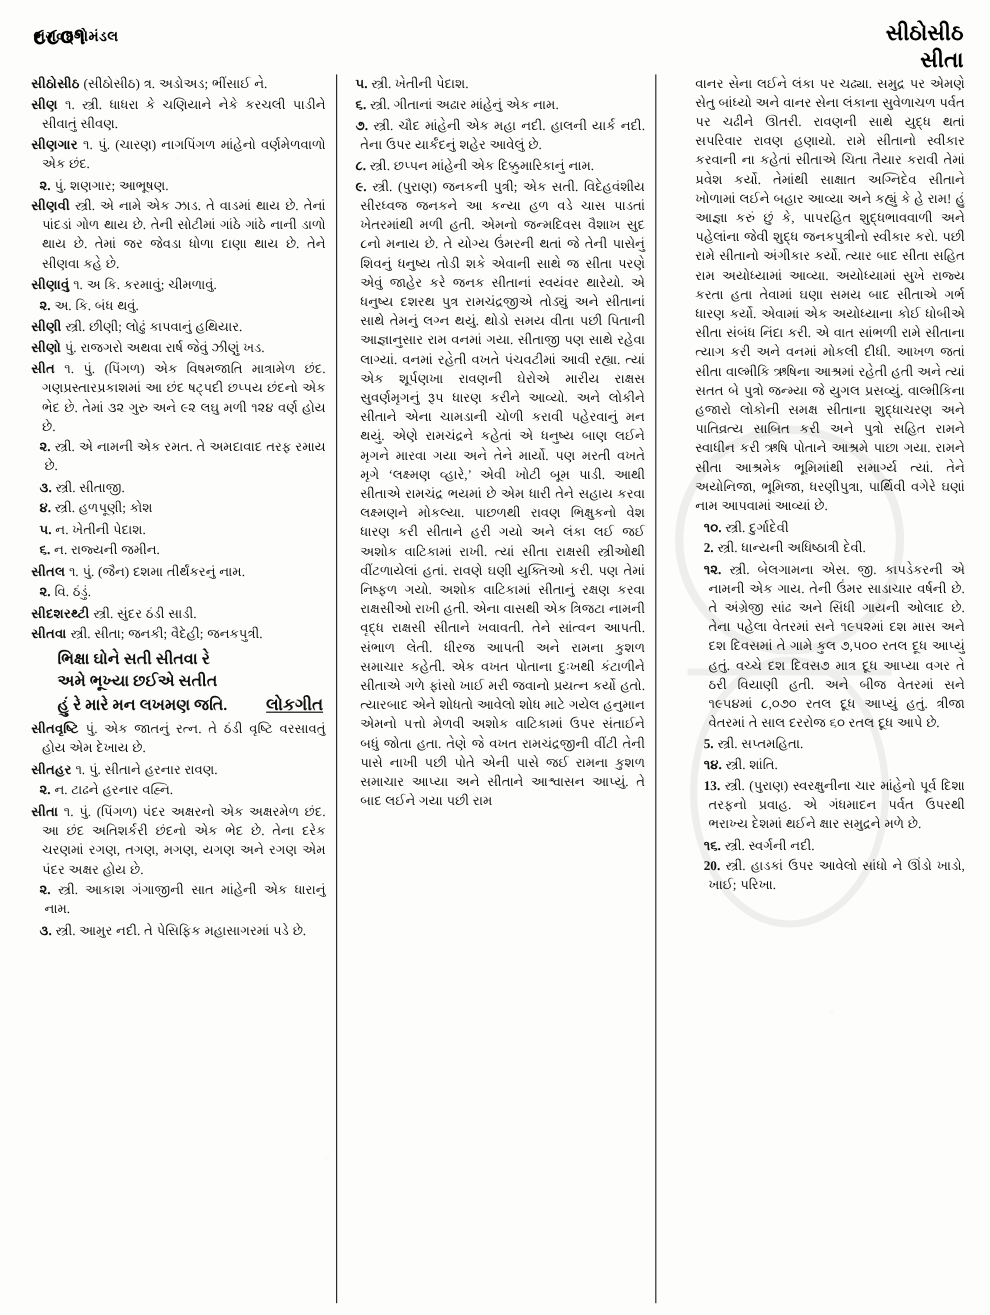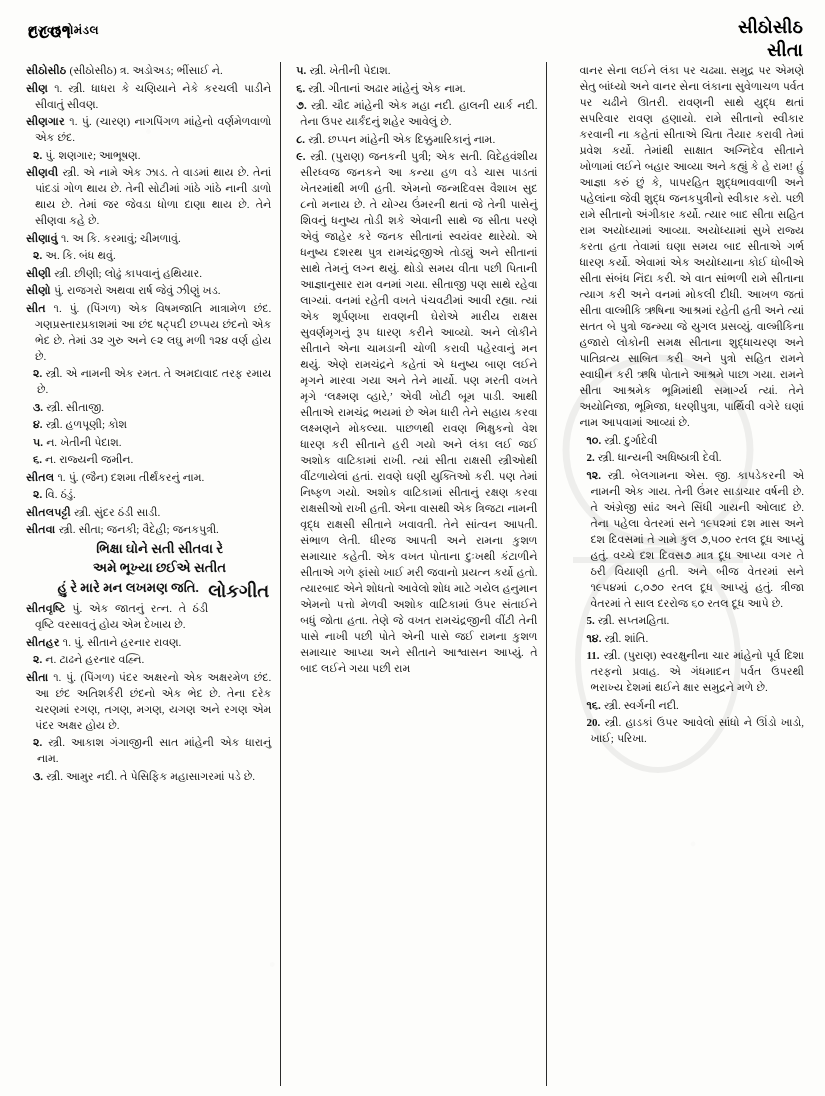--- a/index.html
+++ b/index.html
@@ -120,31 +120,31 @@
   }
 
   
   .verse {
     font-size: 13.3px;
     line-height: 1.5;
     margin: 1px 0 2px 0;
     padding-left: 22px;
     font-weight: bold;
     color: #111;
-    text-align: center;
   }
   .verse .vline {
     display: block;
     white-space: pre;
   }
   .attrib {
     float: right;
     font-weight: bold;
-    font-size: 18px;
+    font-size: 14px;
     padding-right: 2px;
+    text-decoration: underline;
   }
 </style>
 </head>
 <body>
 
 <div id="page">
 
   <svg class="watermark" viewBox="0 0 230 520" aria-hidden="true">
     <ellipse cx="115" cy="150" rx="92" ry="92" fill="none" stroke="#000" stroke-width="7"></ellipse>
     <ellipse cx="115" cy="360" rx="80" ry="110" fill="none" stroke="#000" stroke-width="6"></ellipse>
@@ -172,21 +172,21 @@
         <p class="entry hang"><span class="headword">સીણી</span> સ્ત્રી. છીણી; લોઢું કાપવાનું હથિયાર.</p>
         <p class="entry hang"><span class="headword">સીણો</span> પું. રાજગરો અથવા રાર્ષ જેવું ઝીણું ખડ.</p>
         <p class="entry hang"><span class="headword">સીત</span> ૧. પું. (પિંગળ) એક વિષમજાતિ માત્રામેળ છંદ. ગણપ્રસ્તારપ્રકાશમાં આ છંદ ષટ્પદી છપ્પય છંદનો એક ભેદ છે. તેમાં ૩૨ ગુરુ અને ૯૨ લઘુ મળી ૧૨૪ વર્ણ હોય છે.</p>
         <p class="entry sub"><span class="num">૨.</span> સ્ત્રી. એ નામની એક રમત. તે અમદાવાદ તરફ રમાય છે.</p>
         <p class="entry sub"><span class="num">૩.</span> સ્ત્રી. સીતાજી.</p>
         <p class="entry sub"><span class="num">૪.</span> સ્ત્રી. હળપૂણી; કોશ</p>
         <p class="entry sub"><span class="num">૫.</span> ન. ખેતીની પેદાશ.</p>
         <p class="entry sub"><span class="num">૬.</span> ન. રાજ્યની જમીન.</p>
         <p class="entry hang"><span class="headword">સીતલ</span> ૧. પું. (જૈન) દશમા તીર્થંકરનું નામ.</p>
         <p class="entry sub"><span class="num">૨.</span> વિ. ઠંડું.</p>
-        <p class="entry hang"><span class="headword">સીતલપટ્ટી</span> સ્ત્રી. સુંદર ઠંડી સાડી.</p>
+        <p class="entry hang"><span class="headword">સીદશરથ્ટી</span> સ્ત્રી. સુંદર ઠંડી સાડી.</p>
         <p class="entry hang"><span class="headword">સીતવા</span> સ્ત્રી. સીતા; જનકી; વૈદેહી; જનકપુત્રી.</p>
         <div class="verse">
           <span class="vline">ભિક્ષા ઘોને સતી સીતવા રે</span>
           <span class="vline">અમે ભૂખ્યા છઈએ સતીત</span>
           <span class="vline">હું રે મારે મન લખમણ જતિ.<span class="attrib">લોકગીત</span></span>
         </div>
         <p class="entry hang"><span class="headword">સીતવૃષ્ટિ</span> પું. એક જાતનું રત્ન. તે ઠંડી વૃષ્ટિ વરસાવતું હોય એમ દેખાય છે.</p>
         <p class="entry hang"><span class="headword">સીતહર</span> ૧. પું. સીતાને હરનાર રાવણ.</p>
         <p class="entry sub"><span class="num">૨.</span> ન. ટાઢને હરનાર વહ્નિ.</p>
         <p class="entry hang"><span class="headword">સીતા</span> ૧. પું. (પિંગળ) પંદર અક્ષરનો એક અક્ષરમેળ છંદ. આ છંદ અતિશર્કરી છંદનો એક ભેદ છે. તેના દરેક ચરણમાં રગણ, તગણ, મગણ, યગણ અને રગણ એમ પંદર અક્ષર હોય છે.</p>
@@ -200,19 +200,19 @@
         <p class="entry sub"><span class="num">૮.</span> સ્ત્રી. છપ્પન માંહેની એક દિક્કુમારિકાનું નામ.</p>
         <p class="entry sub"><span class="num">૯.</span> સ્ત્રી. (પુરાણ) જનકની પુત્રી; એક સતી. વિદેહવંશીય સીરધ્વજ જનકને આ કન્યા હળ વડે ચાસ પાડતાં ખેતરમાંથી મળી હતી. એમનો જન્મદિવસ વૈશાખ સુદ ૮નો મનાય છે. તે યોગ્ય ઉંમરની થતાં જે તેની પાસેનું શિવનું ધનુષ્ય તોડી શકે એવાની સાથે જ સીતા પરણે એવું જાહેર કરે જનક સીતાનાં સ્વયંવર થારેયો. એ ધનુષ્ય દશરથ પુત્ર રામચંદ્રજીએ તોડ્યું અને સીતાનાં સાથે તેમનું લગ્ન થયું. થોડો સમય વીતા પછી પિતાની આજ્ઞાનુસાર રામ વનમાં ગયા. સીતાજી પણ સાથે રહેવા લાગ્યાં. વનમાં રહેતી વખતે પંચવટીમાં આવી રહ્યા. ત્યાં એક શૂર્પણખા રાવણની ઘેરોએ મારીય રાક્ષસ સુવર્ણમૃગનું રૂપ ધારણ કરીને આવ્યો. અને લોકીને સીતાને એના ચામડાની ચોળી કરાવી પહેરવાનું મન થયું. એણે રામચંદ્રને કહેતાં એ ધનુષ્ય બાણ લઈને મૃગને મારવા ગયા અને તેને માર્યો. પણ મરતી વખતે મૃગે ‘લક્ષ્મણ વ્હારે,’ એવી ખોટી બૂમ પાડી. આથી સીતાએ રામચંદ્ર ભયમાં છે એમ ધારી તેને સહાય કરવા લક્ષ્મણને મોકલ્યા. પાછળથી રાવણ ભિક્ષુકનો વેશ ધારણ કરી સીતાને હરી ગયો અને લંકા લઈ જઈ અશોક વાટિકામાં રાખી. ત્યાં સીતા રાક્ષસી સ્ત્રીઓથી વીંટળાયેલાં હતાં. રાવણે ઘણી યુક્તિઓ કરી. પણ તેમાં નિષ્ફળ ગયો. અશોક વાટિકામાં સીતાનું રક્ષણ કરવા રાક્ષસીઓ રાખી હતી. એના વાસથી એક ત્રિજટા નામની વૃદ્ધ રાક્ષસી સીતાને ખવાવતી. તેને સાંત્વન આપતી. સંભાળ લેતી. ધીરજ આપતી અને રામના કુશળ સમાચાર કહેતી. એક વખત પોતાના દુઃખથી કંટાળીને સીતાએ ગળે ફાંસો ખાઈ મરી જવાનો પ્રયત્ન કર્યો હતો. ત્યારબાદ એને શોધતો આવેલો શોધ માટે ગયેલ હનુમાન એમનો પત્તો મેળવી અશોક વાટિકામાં ઉપર સંતાઈને બધું જોતા હતા. તેણે જે વખત રામચંદ્રજીની વીંટી તેની પાસે નાખી પછી પોતે એની પાસે જઈ રામના કુશળ સમાચાર આપ્યા અને સીતાને આશ્વાસન આપ્યું. તે બાદ લઈને ગયા પછી રામ</p>
       </div>
     <div class="col c3">
         <p class="entry ">વાનર સેના લઈને લંકા પર ચઢ્યા. સમુદ્ર પર એમણે સેતુ બાંધ્યો અને વાનર સેના લંકાના સુવેળાચળ પર્વત પર ચઢીને ઊતરી. રાવણની સાથે યુદ્ધ થતાં સપરિવાર રાવણ હણાયો. રામે સીતાનો સ્વીકાર કરવાની ના કહેતાં સીતાએ ચિતા તૈયાર કરાવી તેમાં પ્રવેશ કર્યો. તેમાંથી સાક્ષાત અગ્નિદેવ સીતાને ખોળામાં લઈને બહાર આવ્યા અને કહ્યું કે હે રામ! હું આજ્ઞા કરું છું કે, પાપરહિત શુદ્ધભાવવાળી અને પહેલાંના જેવી શુદ્ધ જનકપુત્રીનો સ્વીકાર કરો. પછી રામે સીતાનો અંગીકાર કર્યો. ત્યાર બાદ સીતા સહિત રામ અયોધ્યામાં આવ્યા. અયોધ્યામાં સુખે રાજ્ય કરતા હતા તેવામાં ઘણા સમય બાદ સીતાએ ગર્ભ ધારણ કર્યો. એવામાં એક અયોધ્યાના કોઈ ધોબીએ સીતા સંબંધ નિંદા કરી. એ વાત સાંભળી રામે સીતાના ત્યાગ કરી અને વનમાં મોકલી દીધી. આખળ જતાં સીતા વાલ્મીકિ ઋષિના આશ્રમાં રહેતી હતી અને ત્યાં સતત બે પુત્રો જન્મ્યા જે યુગલ પ્રસવ્યું. વાલ્મીકિના હજારો લોકોની સમક્ષ સીતાના શુદ્ધાચરણ અને પાતિવ્રત્ય સાબિત કરી અને પુત્રો સહિત રામને સ્વાધીન કરી ઋષિ પોતાને આશ્રમે પાછા ગયા. રામને સીતા આશ્રમેક ભૂમિમાંથી સમાર્ગ્ય ત્યાં. તેને અયોનિજા, ભૂમિજા, ધરણીપુત્રા, પાર્થિવી વગેરે ઘણાં નામ આપવામાં આવ્યાં છે.</p>
         <p class="entry sub"><span class="num">૧૦.</span> સ્ત્રી. દુર્ગાદેવી</p>
         <p class="entry sub"><span class="num">2.</span> સ્ત્રી. ધાન્યની અધિષ્ઠાત્રી દેવી.</p>
         <p class="entry sub"><span class="num">૧૨.</span> સ્ત્રી. બેલગામના એસ. જી. કાપડેકરની એ નામની એક ગાય. તેની ઉંમર સાડાચાર વર્ષની છે. તે અંગ્રેજી સાંઢ અને સિંધી ગાયની ઓલાદ છે. તેના પહેલા વેતરમાં સને ૧૯૫૨માં દશ માસ અને દશ દિવસમાં તે ગામે કુલ ૭,૫૦૦ રતલ દૂધ આપ્યું હતું. વચ્ચે દશ દિવસ૭ માત્ર દૂધ આપ્યા વગર તે ઠરી વિયાણી હતી. અને બીજ વેતરમાં સને ૧૯૫૪માં ૮,૦૭૦ રતલ દૂધ આપ્યું હતું. ત્રીજા વેતરમાં તે સાલ દરરોજ ૬૦ રતલ દૂધ આપે છે.</p>
         <p class="entry sub"><span class="num">5.</span> સ્ત્રી. સપ્તમહિતા.</p>
         <p class="entry sub"><span class="num">૧૪.</span> સ્ત્રી. શાંતિ.</p>
-        <p class="entry sub"><span class="num">11.</span> સ્ત્રી. (પુરાણ) સ્વરક્ષુનીના ચાર માંહેનો પૂર્વ દિશા તરફનો પ્રવાહ. એ ગંધમાદન પર્વત ઉપરથી ભરાખ્ય દેશમાં થઈને ક્ષાર સમુદ્રને મળે છે.</p>
+        <p class="entry sub"><span class="num">13.</span> સ્ત્રી. (પુરાણ) સ્વરક્ષુનીના ચાર માંહેનો પૂર્વ દિશા તરફનો પ્રવાહ. એ ગંધમાદન પર્વત ઉપરથી ભરાખ્ય દેશમાં થઈને ક્ષાર સમુદ્રને મળે છે.</p>
         <p class="entry sub"><span class="num">૧૬.</span> સ્ત્રી. સ્વર્ગની નદી.</p>
         <p class="entry sub"><span class="num">20.</span> સ્ત્રી. હાડકાં ઉપર આવેલો સાંધો ને ઊંડો ખાડો, ખાઈ; પરિખા.</p>
       </div>
   </div>
 
 </div>
 
 </body></html>

